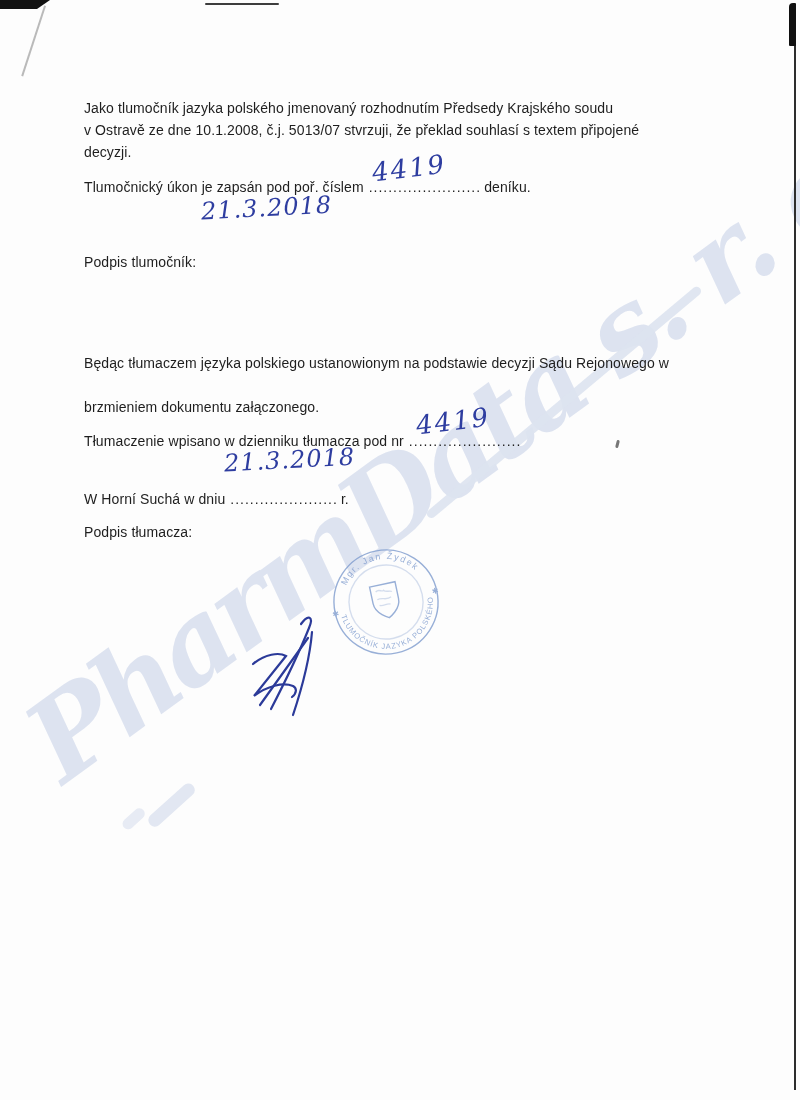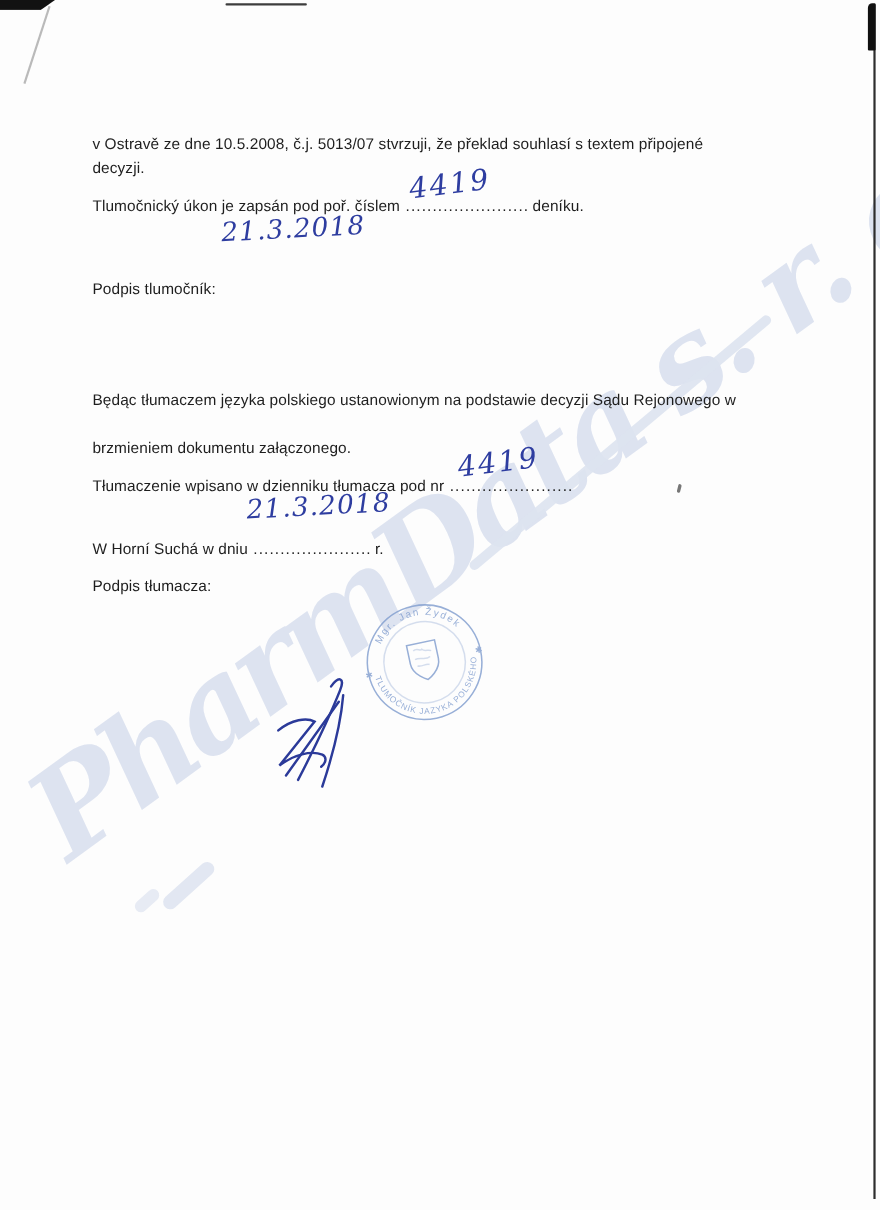--- a/index.html
+++ b/index.html
@@ -88,21 +88,22 @@
   <div class="wm-frag1"></div>
   <div class="wm-frag2"></div>
 
   <div class="corner-wedge"></div>
   <div class="corner-line"></div>
   <div class="top-line"></div>
   <div class="right-line"></div>
   <div class="right-line-thick"></div>
   <div class="speck"></div>
 
-  <div class="tline" style="top:119px">v Ostravě ze dne 10.5.2008, č.j. 5013/07 stvrzuji, že překlad souhlasí s textem připojené</div>
+  <div class="tline" style="top:97px">Jako tlumočník jazyka polského jmenovaný rozhodnutím Předsedy Krajského soudu</div>
+  <div class="tline" style="top:119px">v Ostravě ze dne 10.1.2008, č.j. 5013/07 stvrzuji, že překlad souhlasí s textem připojené</div>
   <div class="tline" style="top:141px">decyzji.</div>
 
   <div class="tline" style="top:176px">
     <span>Tlumočnický úkon je zapsán pod poř. číslem</span><span class="dots">.......................</span><span>deníku.</span>
   </div>
   <div class="hand hand-num" style="left:372px;top:153px">4419</div>
 
   <div class="hand hand-date" style="left:201px;top:194px">21.3.2018</div>
 
   <div class="tline" style="top:251px">Podpis tlumočník:</div>

